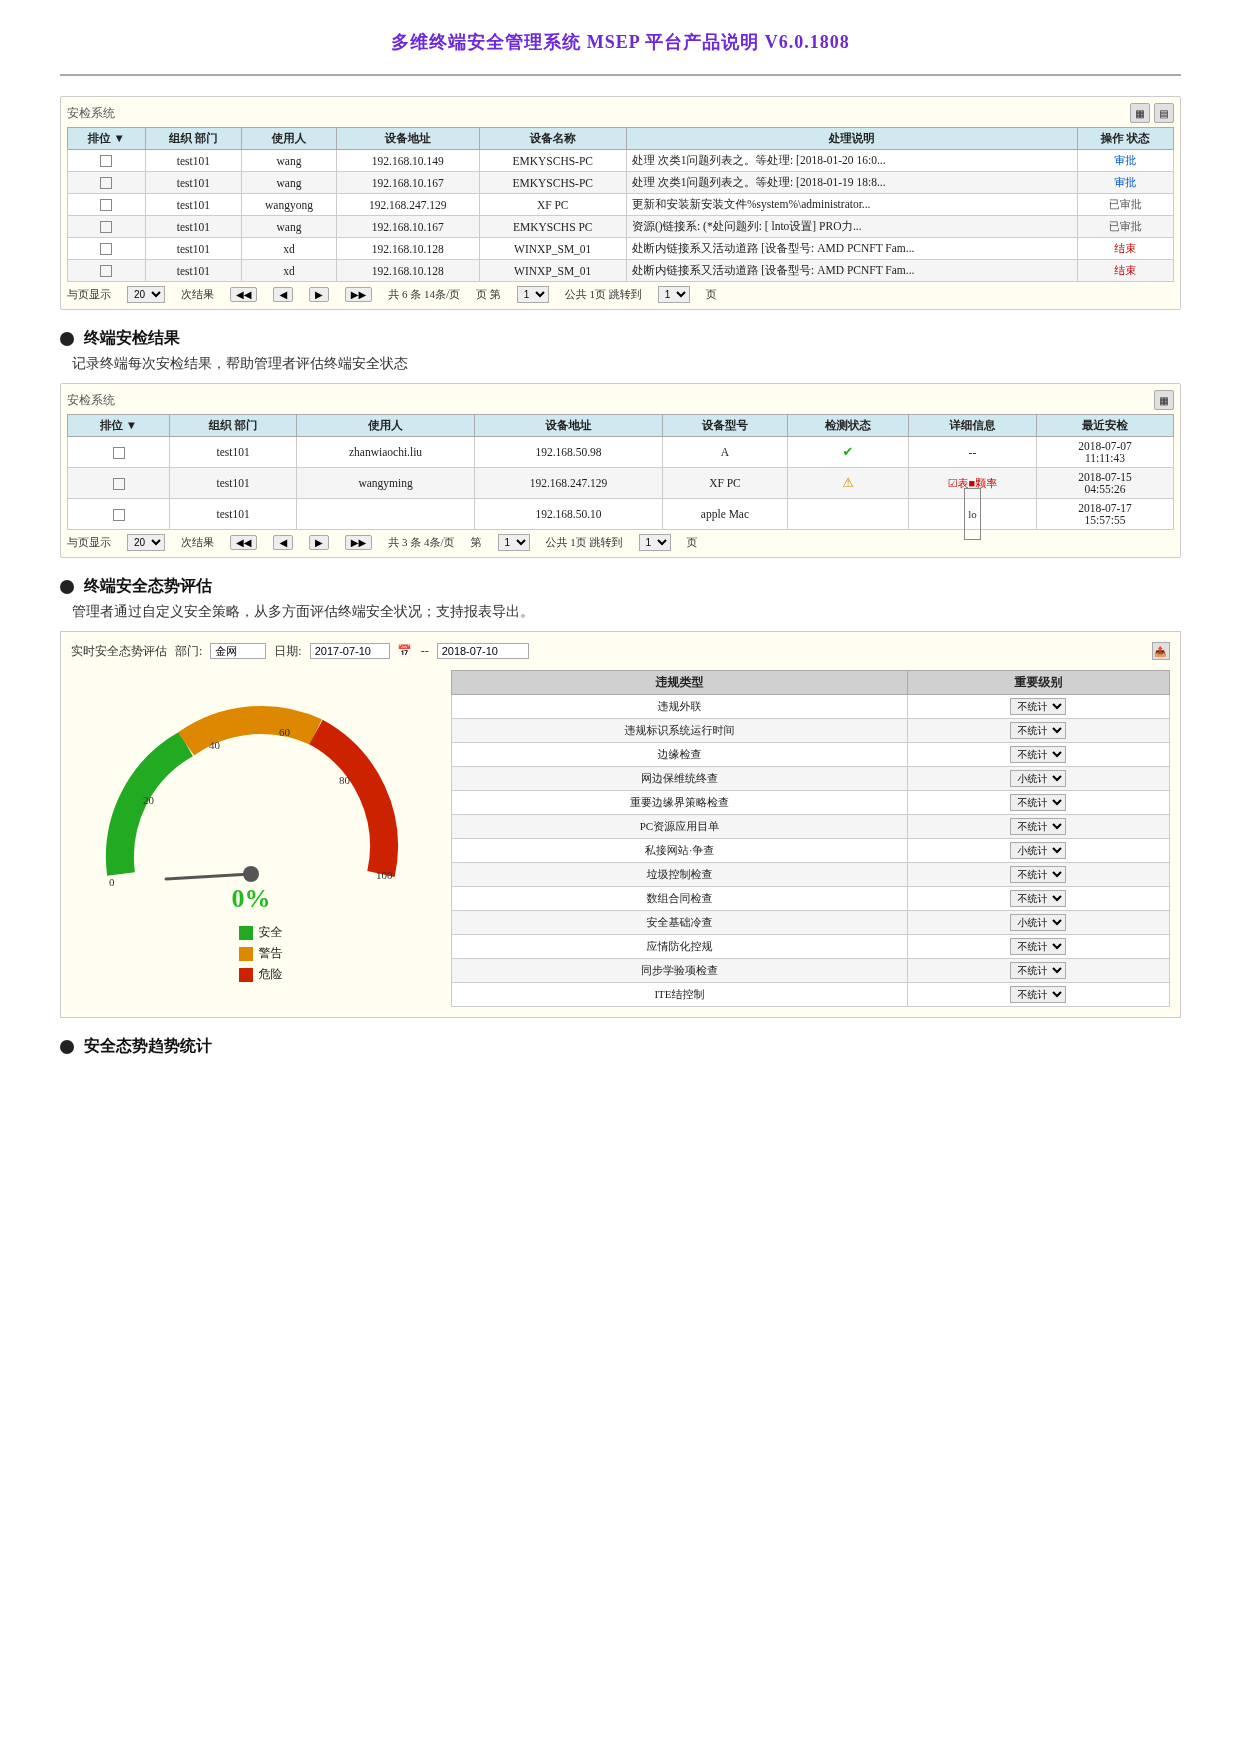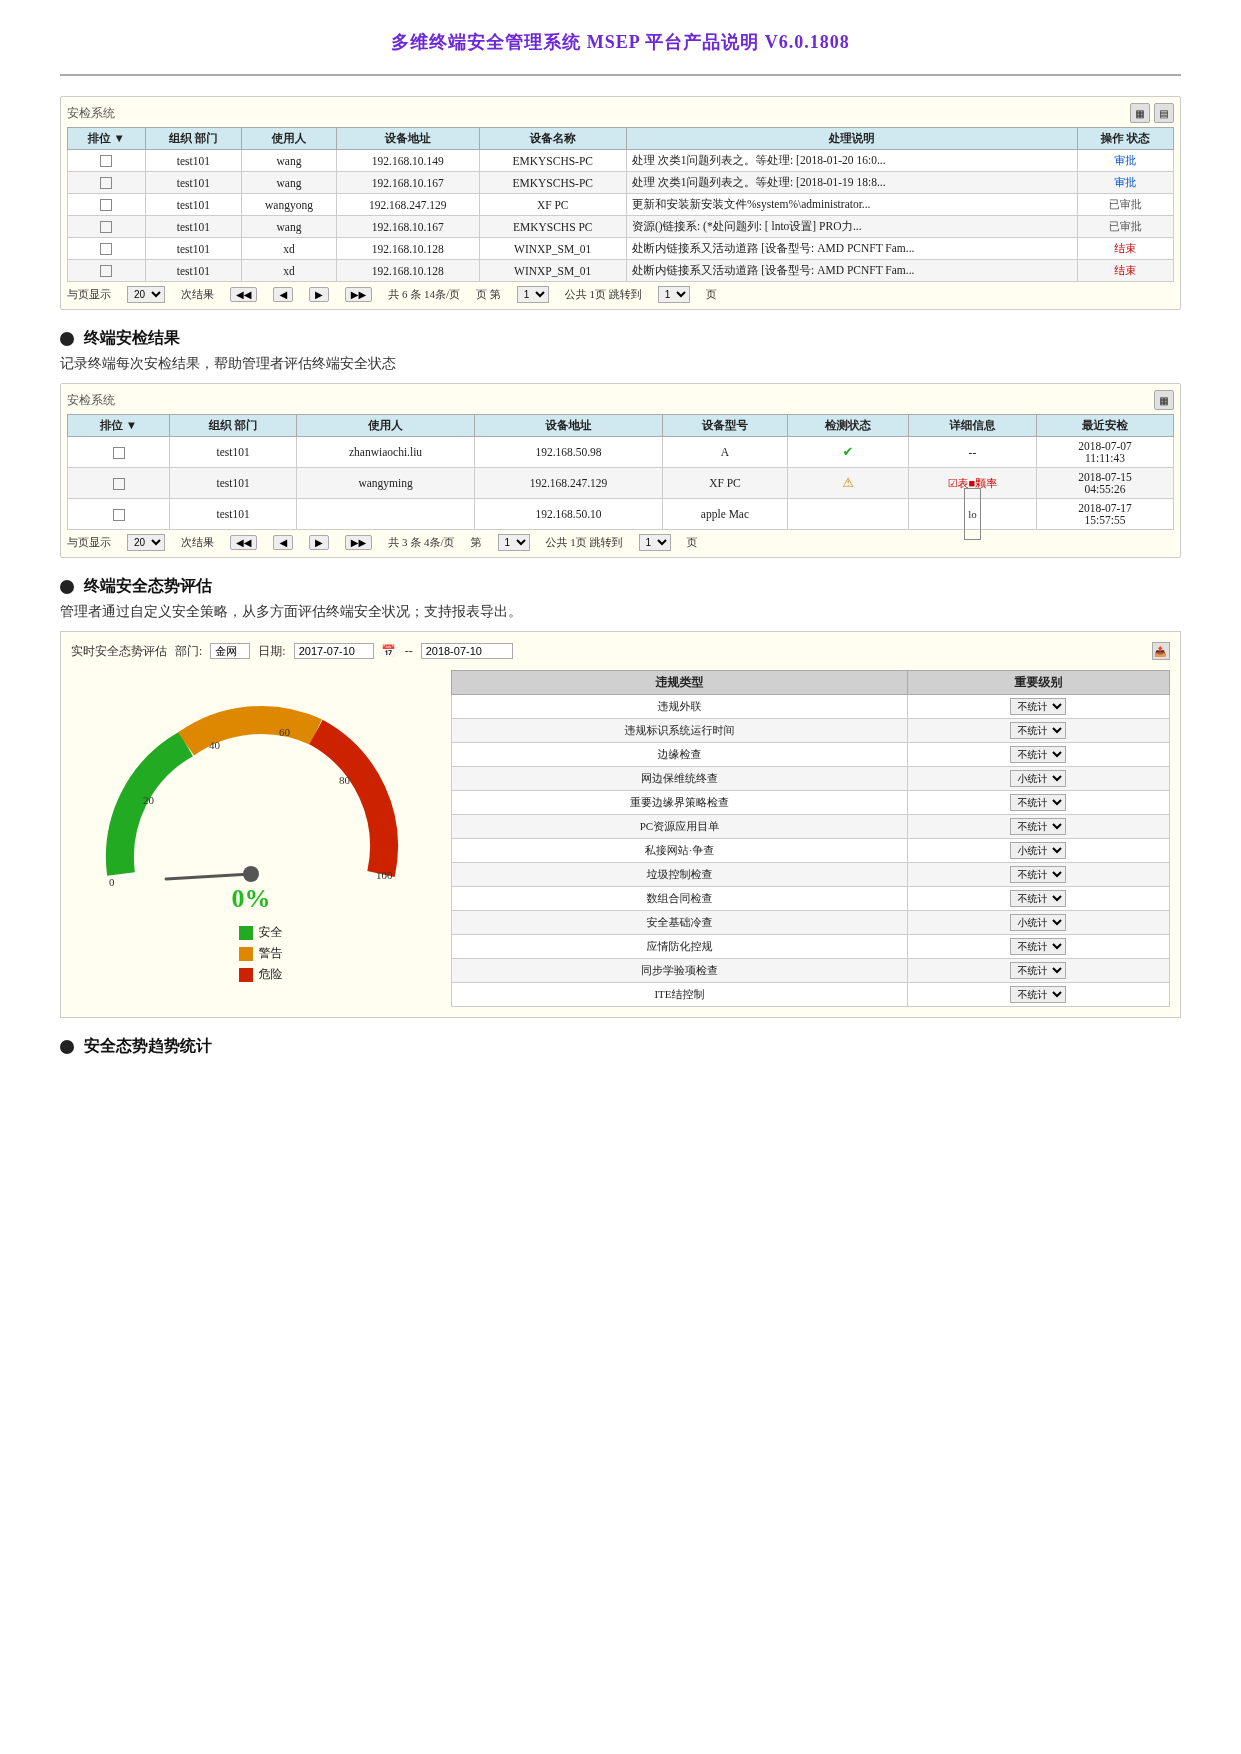--- a/index.html
+++ b/index.html
@@ -42,21 +42,21 @@
     }
     .section-title {
       font-size: 16px;
       font-weight: bold;
       color: #111;
     }
     .section-desc {
       font-size: 14px;
       color: #333;
       margin-bottom: 10px;
-      margin-left: 0;
+      margin-left: 12px;
     }
 
     
     .table-container {
       border: 1px solid #ccc;
       background: #fffef0;
       margin-bottom: 18px;
       padding: 6px;
       border-radius: 2px;
     }
@@ -422,21 +422,21 @@
   <span class="section-bullet"></span>
   <span class="section-title">终端安全态势评估</span>
 </div>
 <div class="section-desc">管理者通过自定义安全策略，从多方面评估终端安全状况；支持报表导出。</div>
 
 <div class="gauge-container">
 
   <div class="gauge-toolbar">
     <span>实时安全态势评估</span>
     <span>部门:</span>
-    <input type="text" value="金网" style="width: 40px;">
+    <input type="text" value="金网" style="width: 56px;">
     <span>日期:</span>
     <input type="text" value="2017-07-10" style="width: 80px;">
     <span style="cursor:pointer;">📅</span>
     <span>--</span>
     <input type="text" value="2018-07-10" style="width: 92px;">
     <div style="flex:1;"></div>
     <div class="gauge-toolbar-icon">📤</div>
   </div>
 
   <div class="gauge-body">

